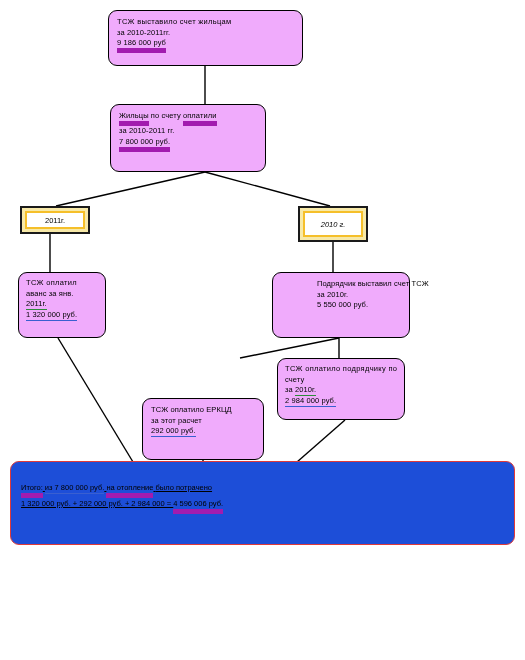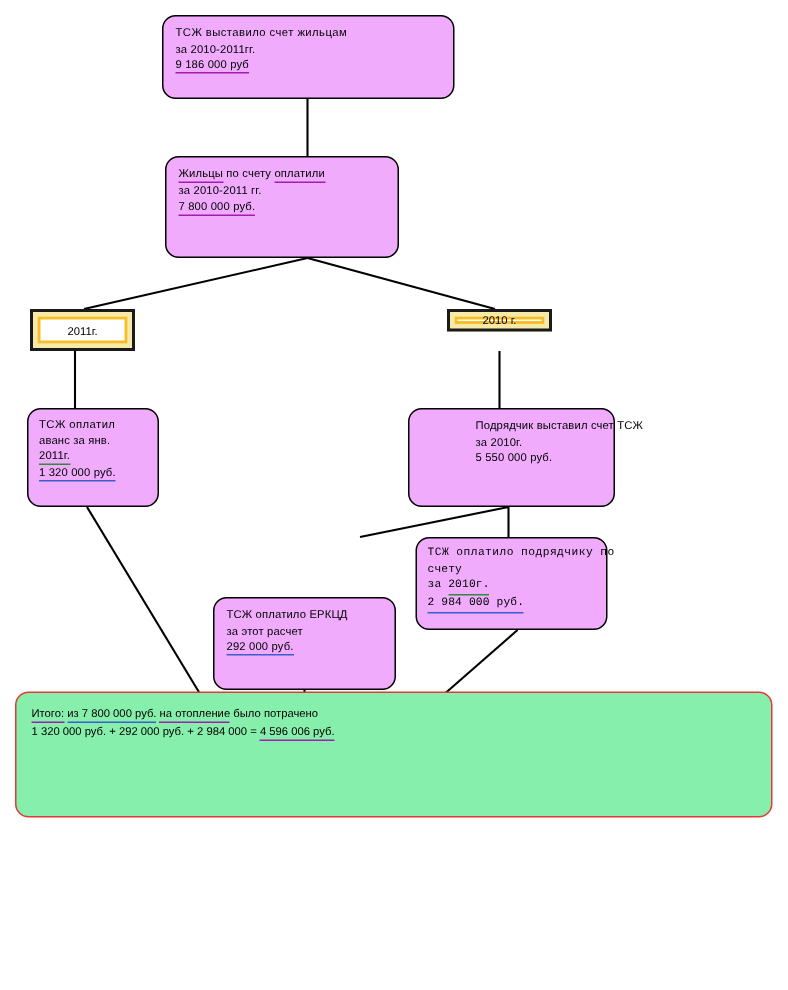--- a/index.html
+++ b/index.html
@@ -40,21 +40,21 @@
     font-size: 7.5px;
     line-height: 10.5px;
     color: #000000;
     white-space: nowrap;
     letter-spacing: 0.1px;
   }
   .node .line.spaced {
     letter-spacing: 0.3px;
   }
   .u-red {
-    border-bottom: 1px solid #a21caf;
+    border-bottom: 5px solid #a21caf;
     display: inline-block;
     line-height: 9px;
     padding-bottom: 1px;
   }
   .u-blue {
     border-bottom: 1px solid #3a5fd0;
     display: inline-block;
     line-height: 9px;
     padding-bottom: 1px;
   }
@@ -83,24 +83,25 @@
     justify-content: center;
   }
   .year-node .ylabel {
     font-size: 7.5px;
     color: #000000;
     white-space: nowrap;
   }
   .summary-node {
     position: absolute;
     box-sizing: border-box;
-    background: #86efac;
+    background: #1d4ed8;
     border: 1.5px solid #e03a3a;
     border-radius: 9px;
-    padding: 8px 10px;
+    padding: 20px 10px;
+    text-decoration: underline;
   }
   .summary-node .line {
     font-size: 7.5px;
     line-height: 11.5px;
     color: #000000;
     white-space: nowrap;
   }
 </style>
 </head>
 <body>
@@ -147,21 +148,21 @@
       <span class="u-red">7 800 000 руб.</span>
     </div>
   </div>
 
   <div class="year-node" style="left:20px; top:206px; width:70px; height:28px;">
     <div class="inner">
       <span class="ylabel">2011г.</span>
     </div>
   </div>
 
-  <div class="year-node" style="left:298px; top:206px; width:70px; height:15px;">
+  <div class="year-node" style="left:298px; top:206px; width:70px; height:36px;font-style:italic;">
     <div class="inner">
       <span class="ylabel">2010 г.</span>
     </div>
   </div>
 
   <div class="node" style="left:18px; top:272px; width:88px; height:66px; padding:5px 7px 3px 7px;">
     <div class="line spaced">ТСЖ  оплатил</div>
     <div class="line">аванс за янв.</div>
     <div class="line">
       <span class="u-green">2011г.</span>
@@ -178,21 +179,21 @@
   </div>
 
   <div class="node" style="left:142px; top:358px; width:122px; height:62px;margin-top:40px;">
     <div class="line">ТСЖ оплатило ЕРКЦД</div>
     <div class="line">за этот расчет</div>
     <div class="line">
       <span class="u-blue">292 000 руб.</span>
     </div>
   </div>
 
-  <div class="node" style="left:277px; top:358px; width:128px; height:62px; padding:5px 7px 3px 7px;font-family:Liberation Mono, monospace;">
+  <div class="node" style="left:277px; top:358px; width:128px; height:62px; padding:5px 7px 3px 7px;">
     <div class="line spaced">ТСЖ  оплатило подрядчику по</div>
     <div class="line">счету</div>
     <div class="line">
       <span>за </span><span class="u-green">2010г.</span>
     </div>
     <div class="line">
       <span class="u-blue">2 984 000 руб.</span>
     </div>
   </div>
 

